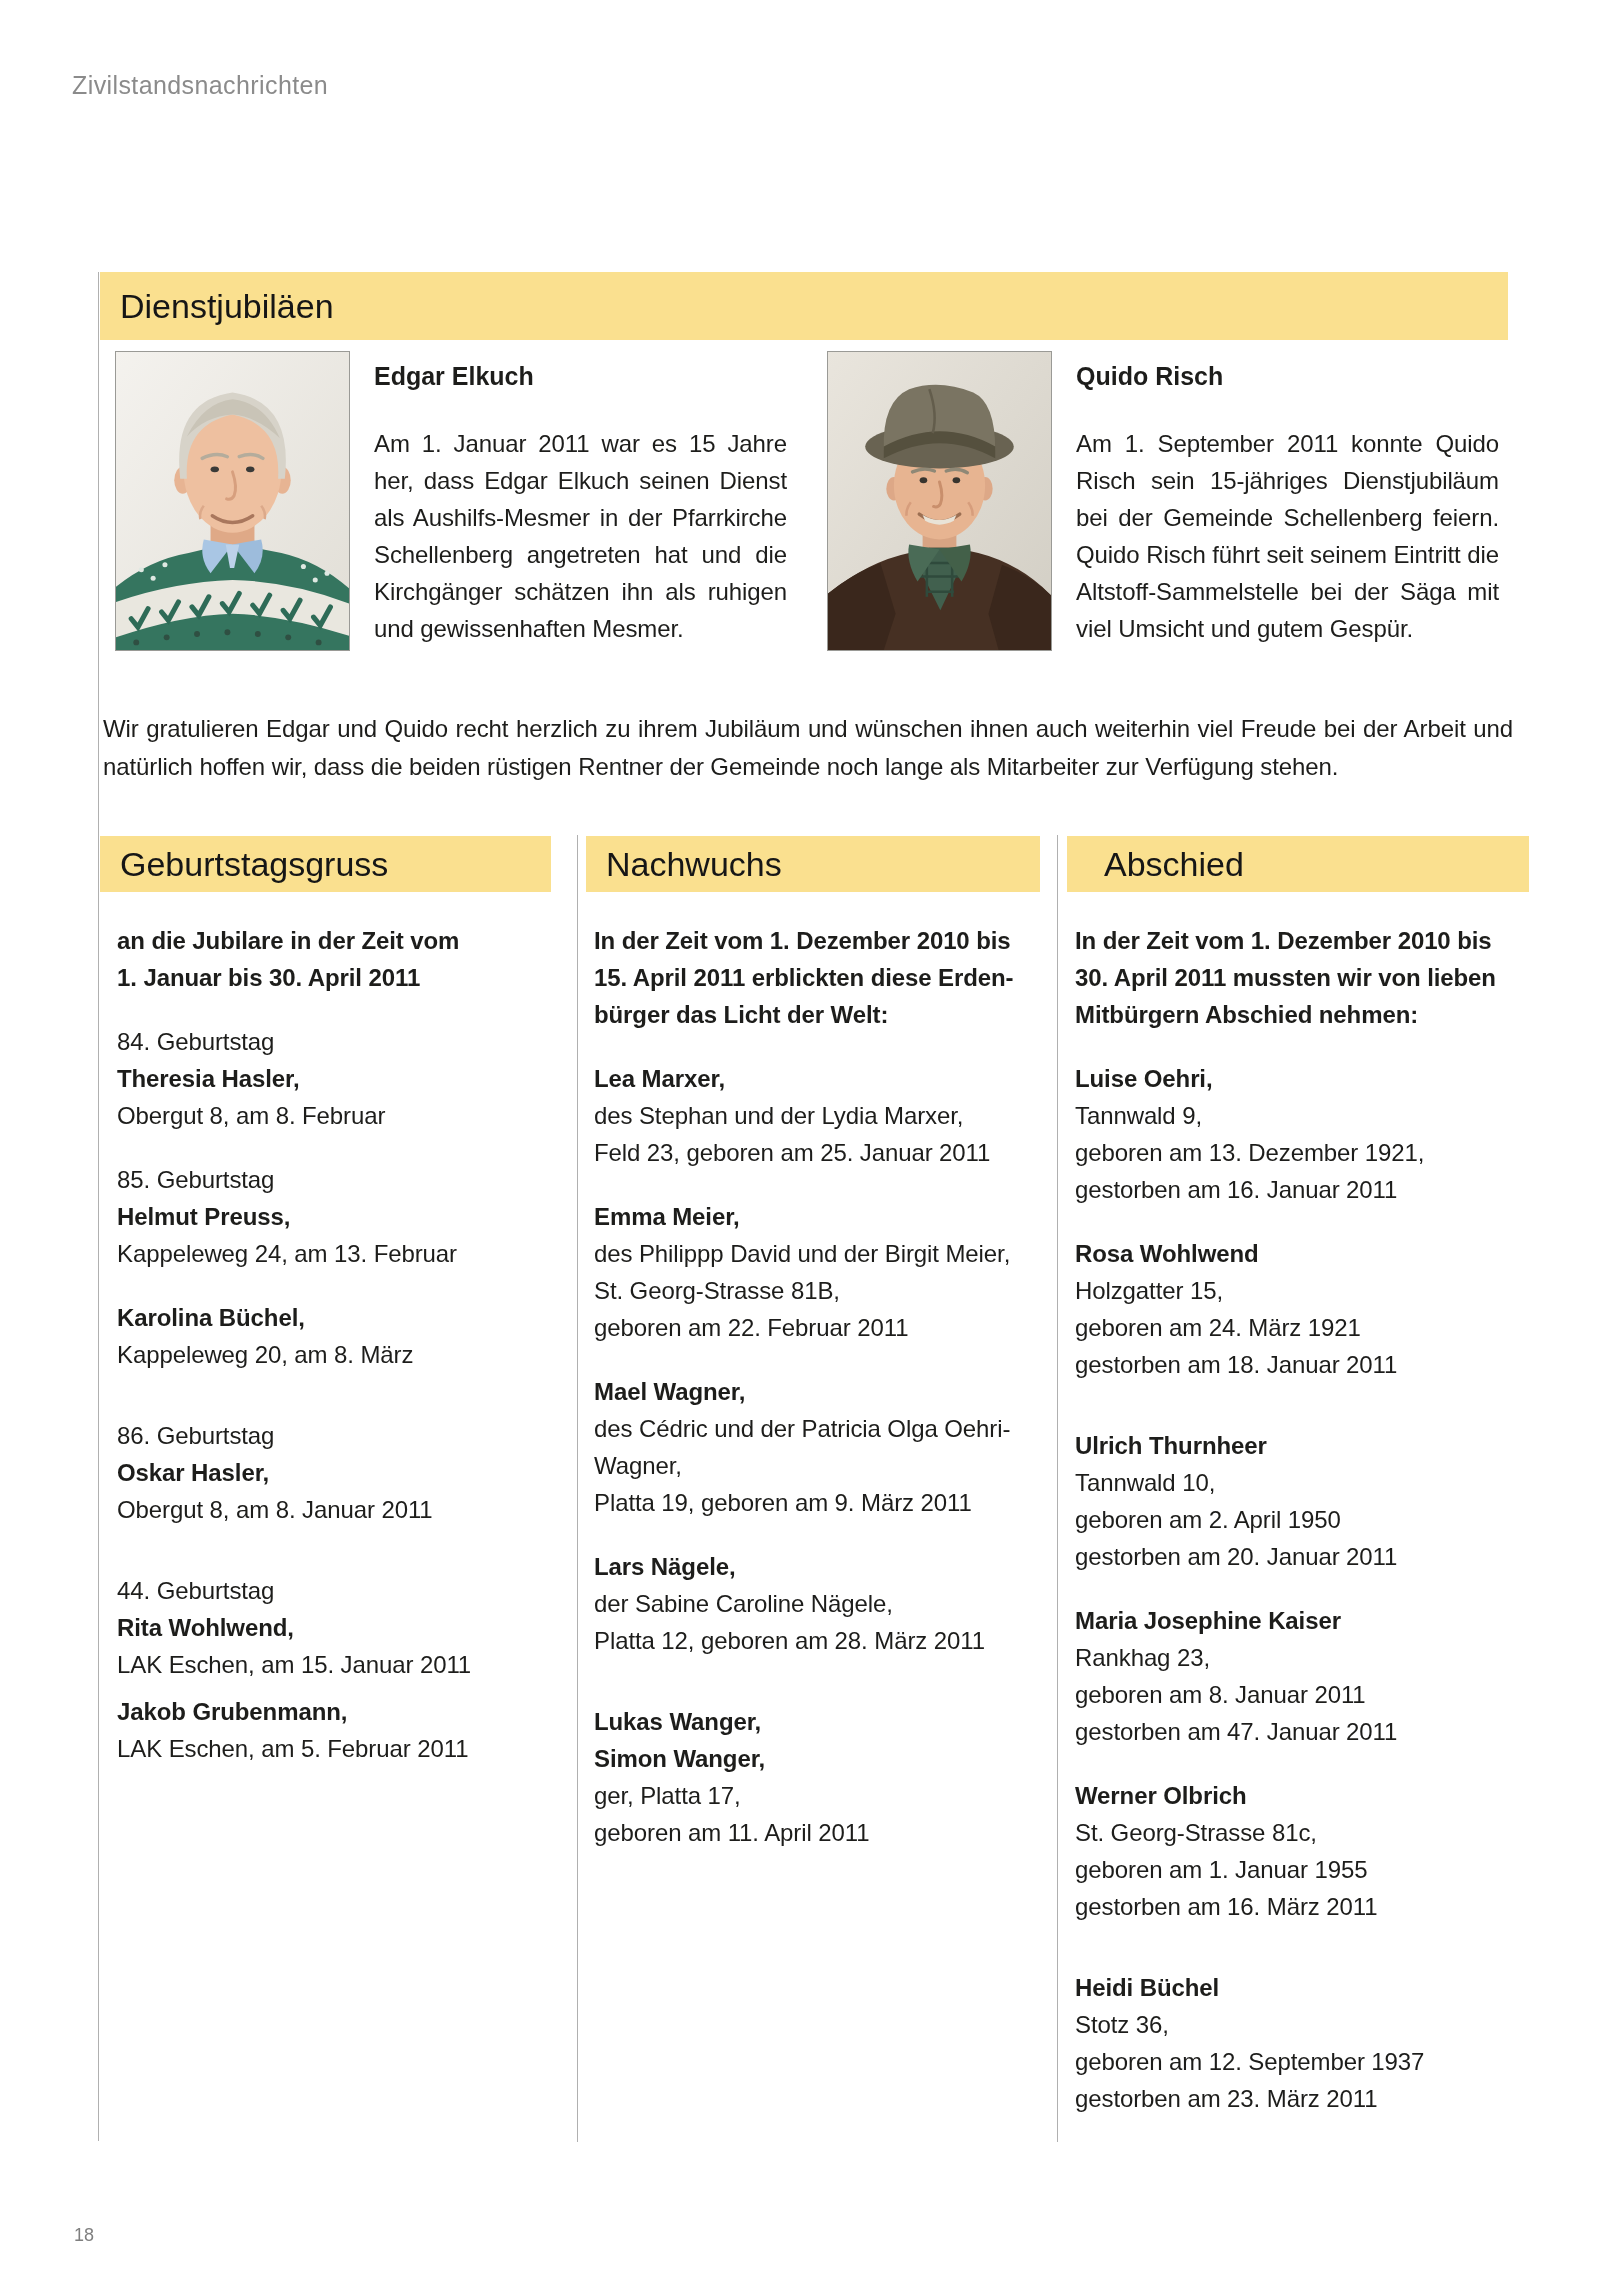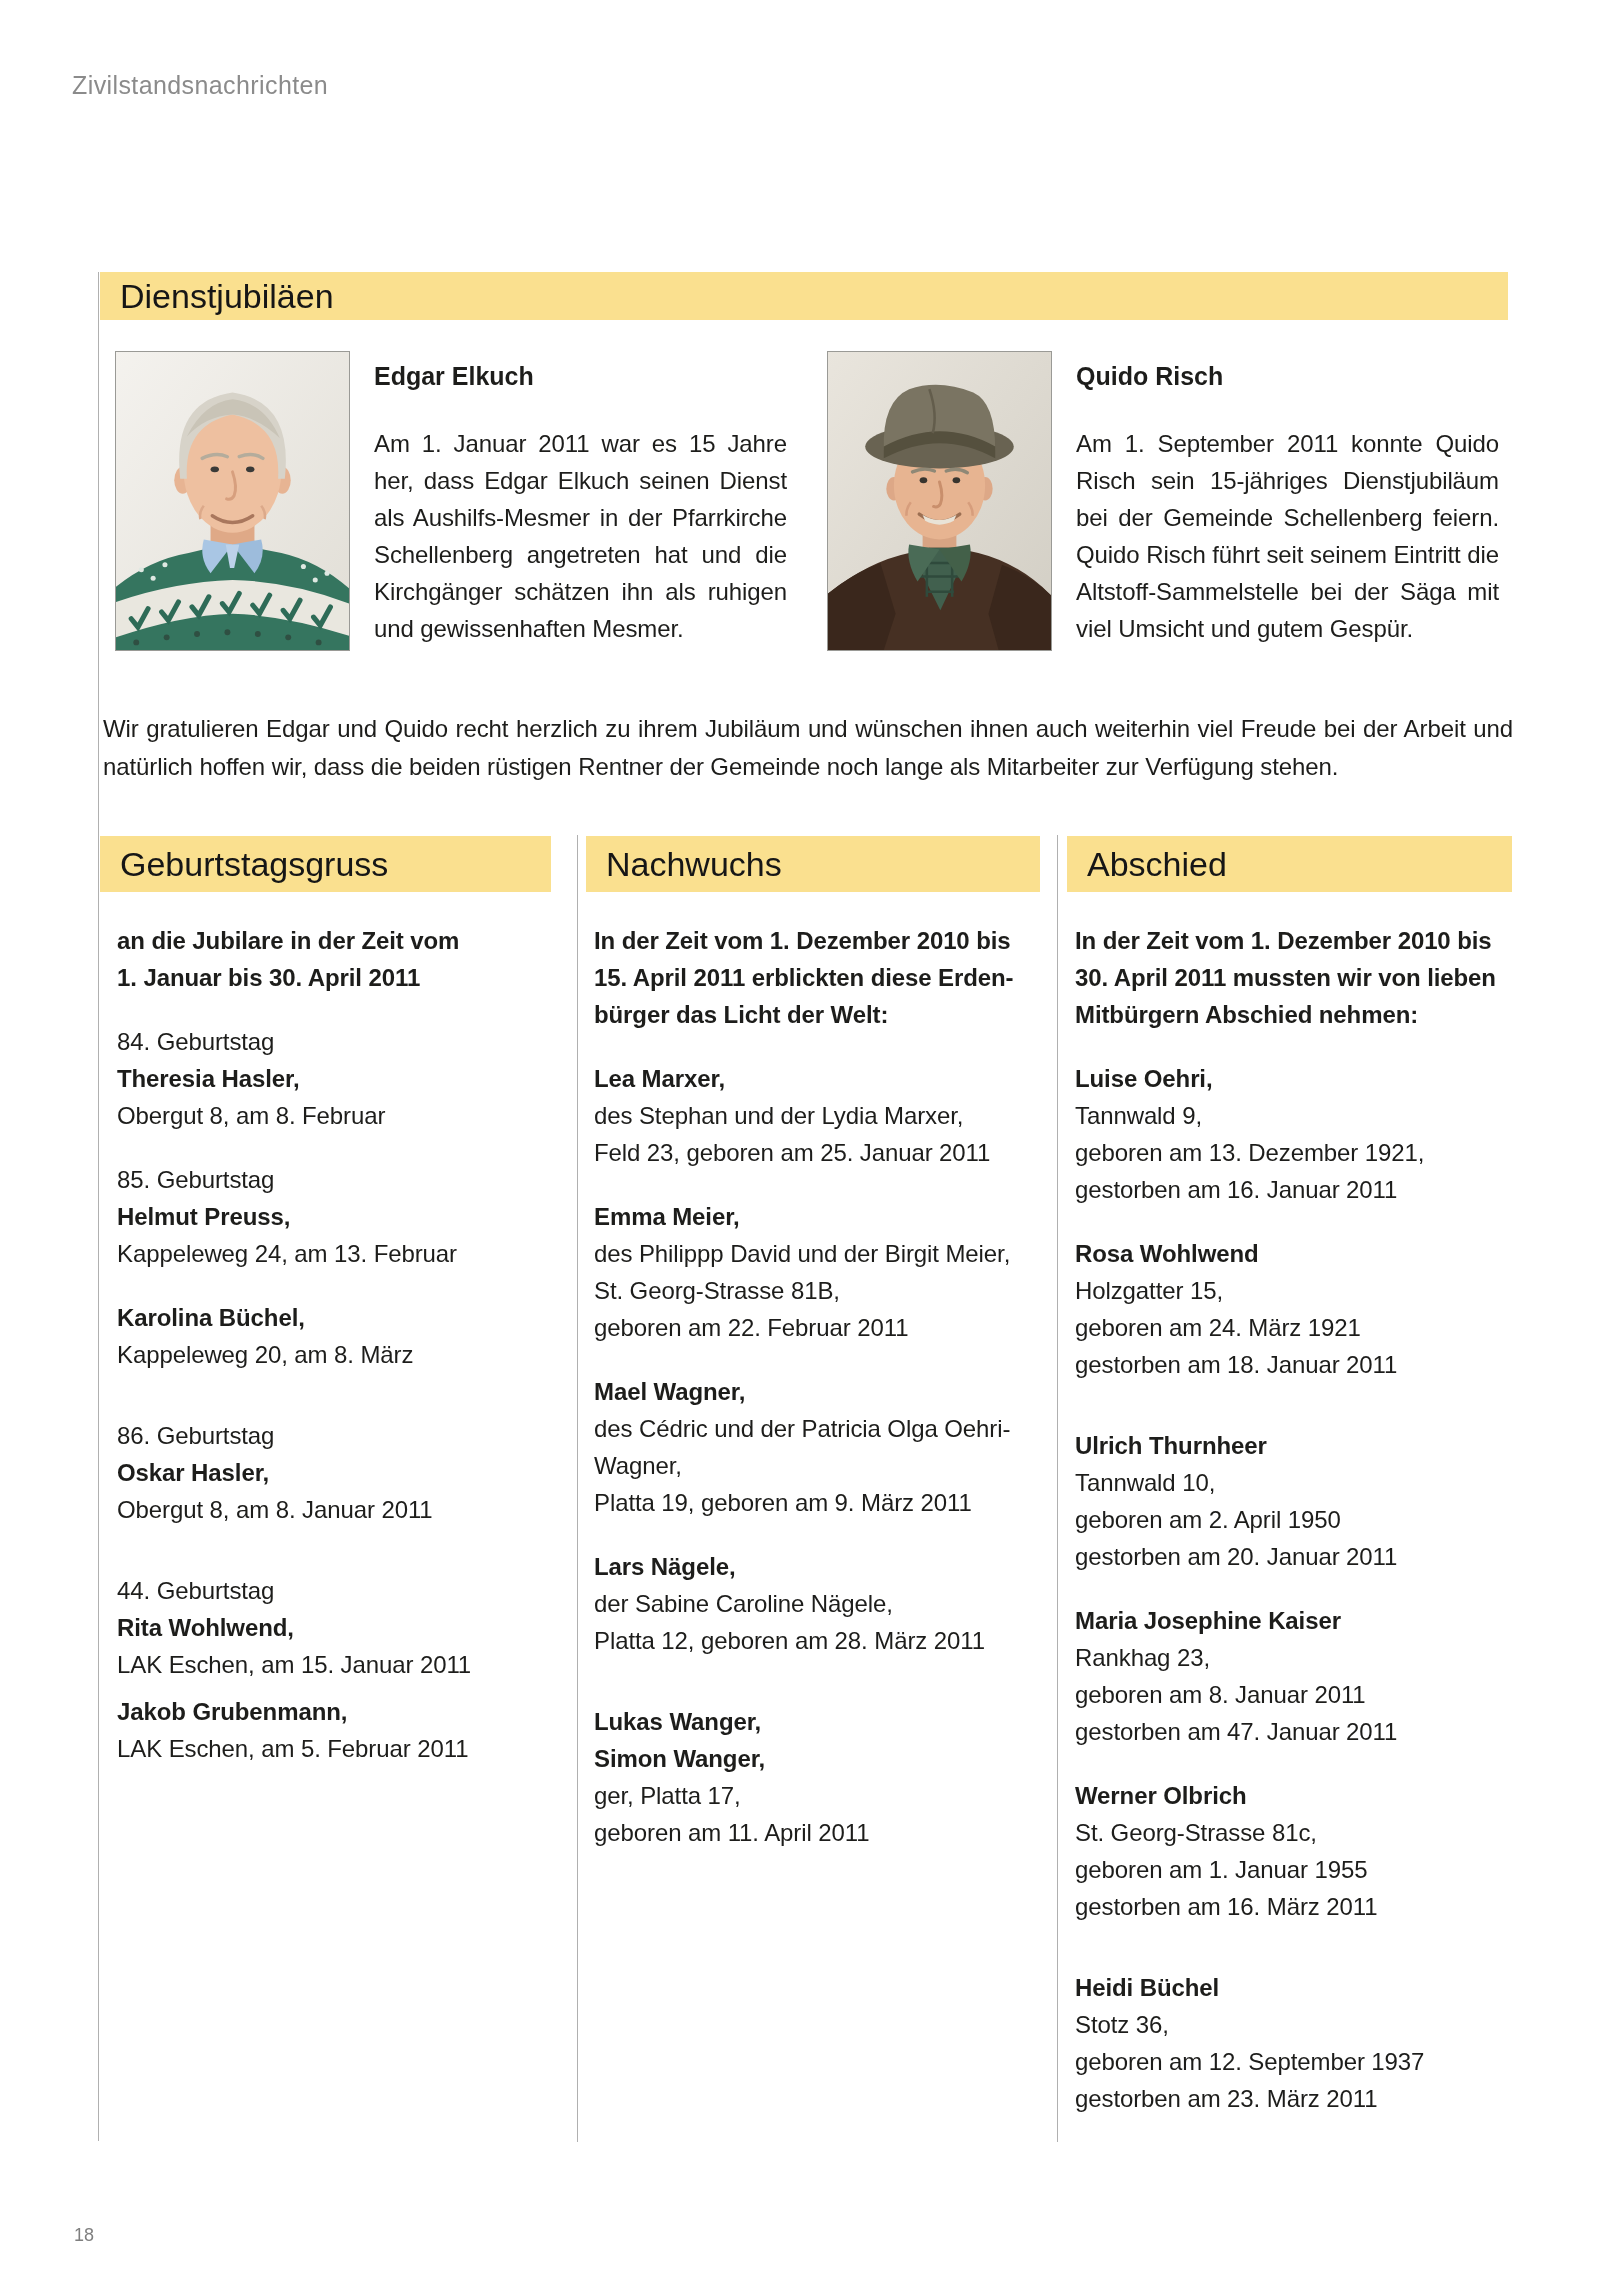--- a/index.html
+++ b/index.html
@@ -7,25 +7,25 @@
     position:relative;width:1623px;height:2295px;background:#ffffff;overflow:hidden;
     font-family:"Liberation Sans","DejaVu Sans",sans-serif;color:var(--text,#1d1d1b);
   }
   .page-header{position:absolute;left:72px;top:71px;font-size:25px;color:var(--muted,#8b8b8b);letter-spacing:0.4px;}
   .vrule{position:absolute;width:0.8px;background:var(--rule,#b0b0b0);}
   .vrule-left{left:98px;top:272px;height:1869px;}
   .vrule-mid1{left:577px;top:835px;height:1307px;}
   .vrule-mid2{left:1057px;top:835px;height:1307px;}
   .bar{position:absolute;background:var(--highlight,#FAE08F);}
   .bar-title{font-size:34px;color:#161616;padding-left:20px;white-space:nowrap;}
-  .bar-jubilee{left:100px;top:272px;width:1408px;height:48px;display:flex;align-items:center;}
+  .bar-jubilee{left:100px;top:272px;width:1408px;height:68px;display:flex;align-items:center;}
   .bar-col{top:836px;height:56px;display:flex;align-items:center;}
   .bar-col1{left:100px;width:451px;}
   .bar-col2{left:586px;width:454px;align-items:center;}
-  .bar-col3{left:1067px;width:445px;}
+  .bar-col3{left:1067px;width:445px;padding-left:17px;}
   .photo{position:absolute;top:351px;border:0.8px solid #9a9a96;box-sizing:border-box;background:#eceae4;}
   .photo svg{display:block;}
   .photo-edgar{left:115px;width:235px;height:300px;}
   .photo-quido{left:827px;width:225px;height:300px;}
   .jtext{position:absolute;top:358px;}
   .jtext-edgar{left:374px;width:413px;}
   .jtext-quido{left:1076px;width:423px;}
   .person-name{font-size:25px;font-weight:700;line-height:37px;margin-bottom:30px;}
   .person-bio{font-size:24px;line-height:37px;text-align:justify;letter-spacing:-0.1px;}
   .closing{position:absolute;left:103px;top:710px;width:1410px;font-size:24px;line-height:38px;text-align:justify;letter-spacing:-0.1px;}

